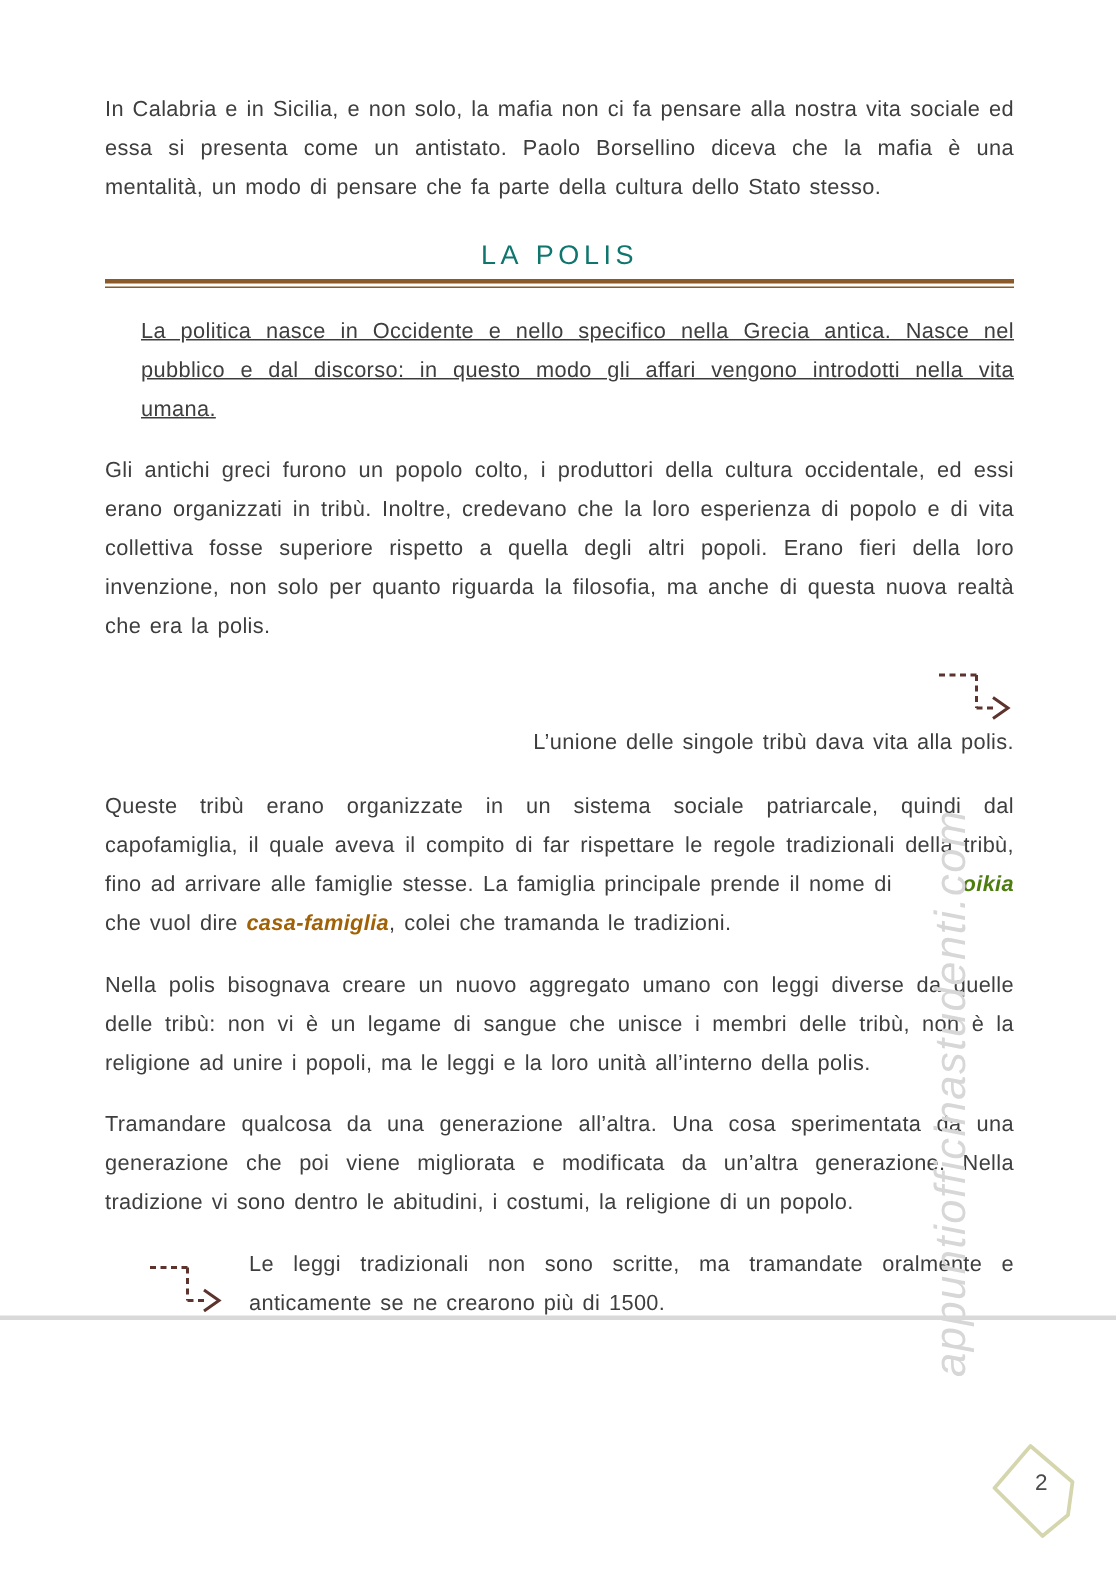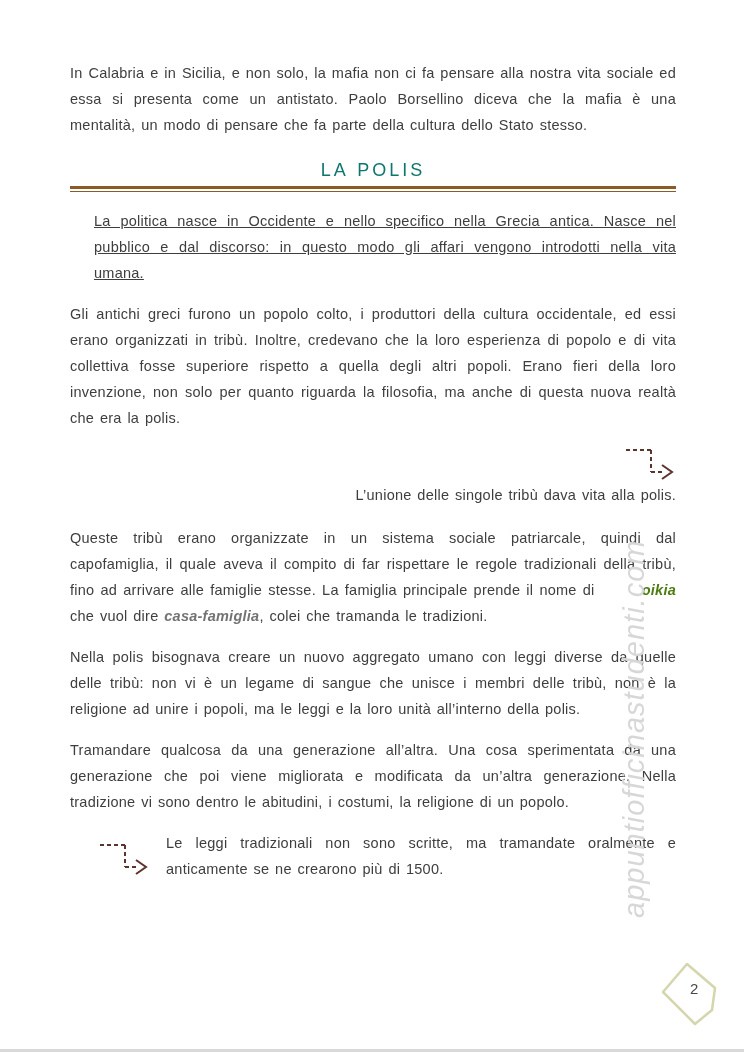--- a/index.html
+++ b/index.html
@@ -2,21 +2,21 @@
 <html><head>
 <meta charset="utf-8">
 <style>
   html,body{margin:0;padding:0;}
   body{
     width:744px;height:1052px;
     background:#ffffff;
     font-family:"Liberation Sans","DejaVu Sans",sans-serif;
     overflow:hidden;
   }
-  .page{position:relative;width:744px;height:1052px;background:#fff;}
+  .page{position:relative;width:744px;height:880px;background:#fff;}
   .content{
     position:absolute;left:70px;top:60px;width:606px;
     color:#3e3e3e;font-size:14.5px;line-height:26px;
     letter-spacing:.25px;word-spacing:1.5px;
   }
   .para{margin:0 0 15px;text-align:justify;}
   .section-title{
     margin:20px 0 0;text-align:center;
     color:#0f766e;font-size:18px;font-weight:400;
     letter-spacing:3px;line-height:24px;
@@ -35,21 +35,21 @@
   }
   .note-row .para{flex:1;margin:0 0 0 24px;text-decoration:underline;}
   .arrow-row{display:flex;margin:2px 0 20px;}
   .arrow-row .arrow-icon{flex:0 0 auto;margin-left:28px;}
   .arrow-row.single{align-items:flex-end;flex-direction:column;}
   .arrow-row.single .note-text{margin:0 0 -3px 14px;}
   .arrow-row.double{align-items:center;}
   .arrow-row.double .arrow-icon{margin-top:5px;}
   .arrow-row.double .note-text{flex:1;margin-left:16px;text-align:justify;}
   .hl1{font-weight:bold;font-style:italic;color:#4d7c0f;margin-left:41px;}
-  .hl2{font-weight:bold;font-style:italic;color:#737373;}
+  .hl2{font-weight:bold;font-style:italic;color:#a16207;}
   .watermark{
     position:absolute;left:618px;top:518px;height:400px;
     writing-mode:vertical-rl;transform:rotate(180deg);
     font-size:29px;font-style:italic;color:#d7d7d7;
     letter-spacing:1px;white-space:nowrap;
   }
   .page-tag{position:absolute;left:654px;top:960px;width:64px;height:70px;}
   .page-tag .num{
     position:absolute;left:36px;top:19px;
     font-size:15px;line-height:20px;color:#4a4a4a;

